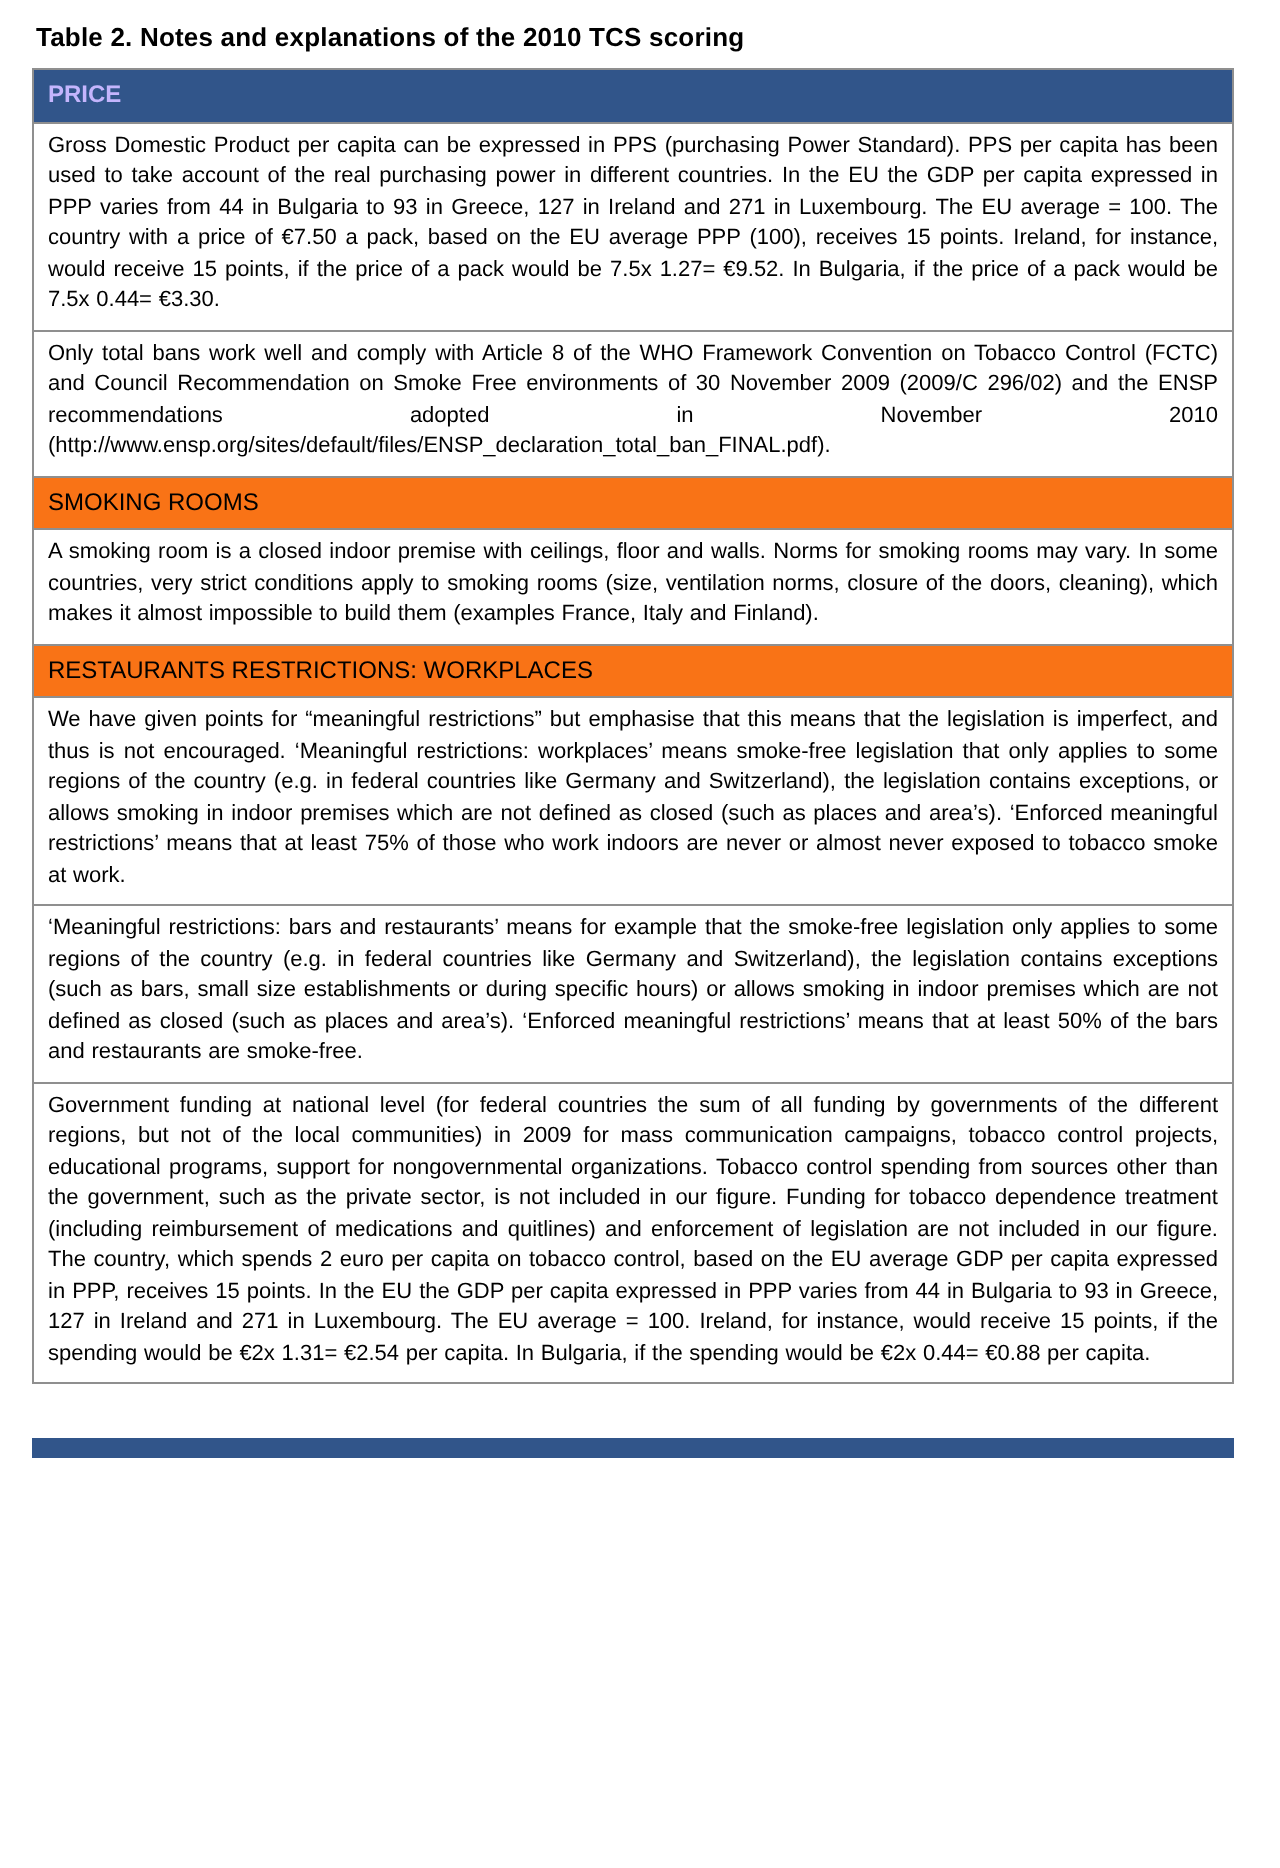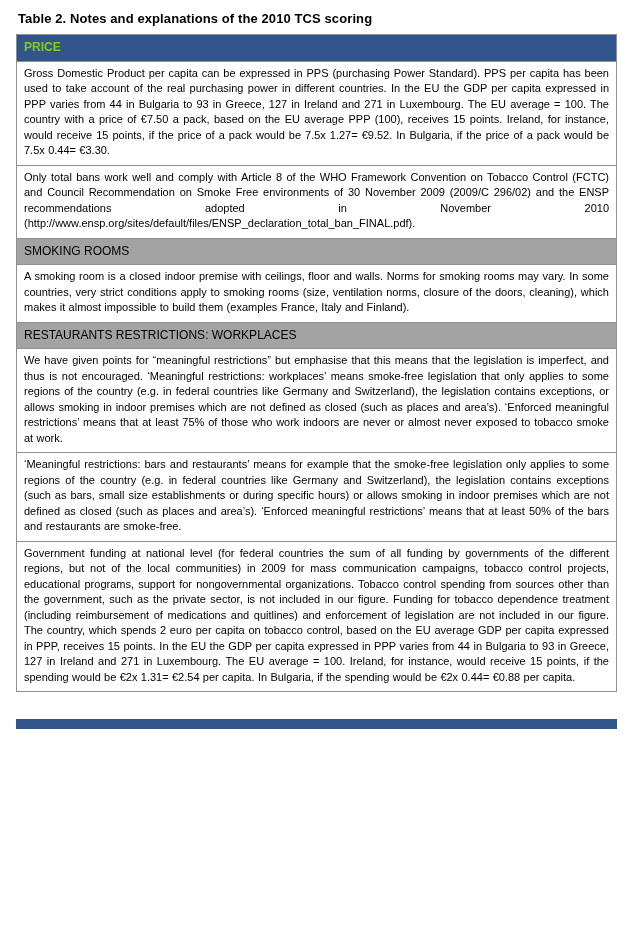--- a/index.html
+++ b/index.html
@@ -28,25 +28,25 @@
   }
   .sec-header {
     padding: 5px 7px 5px 7px;
     font-size: 12px;
     line-height: 15.5px;
     border-bottom: 1px solid #8f8f8f;
     text-align: justify;
   }
   .sec-header.blue {
     background: #31558A;
-    color: #84cc16;
+    color: #c4b5fd;
     font-weight: bold;
   }
   .sec-header.gray {
-    background: #a3a3a3;
+    background: #f97316;
     color: #000000;
     font-weight: normal;
   }
   .sec-body {
     padding: 4px 7px 6px 7px;
     font-size: 11px;
     line-height: 15.5px;
     text-align: justify;
     background: #ffffff;
     border-bottom: 1px solid #8f8f8f;

